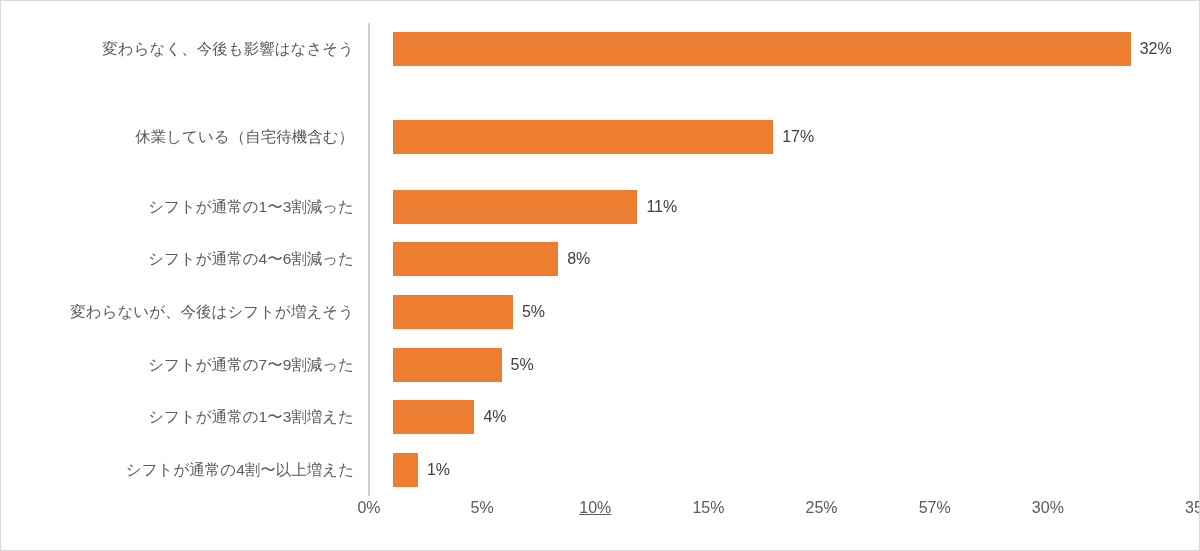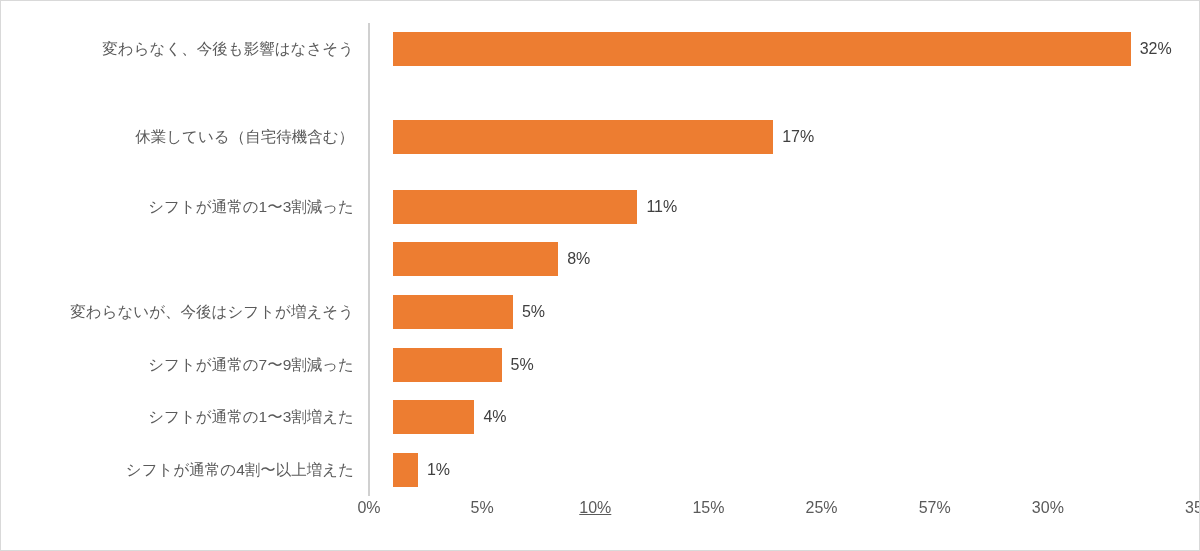--- a/index.html
+++ b/index.html
@@ -138,20 +138,21 @@
           </div>
         </div>
         <div class="bar-row" style="top: 157.667px; height: 52.5556px; text-decoration: underline;">
           <div class="cat-label">シフトが通常の1〜3割減った</div>
           <div class="bar-wrap">
             <div class="bar" style="width: 244.389px;"></div>
             <div class="bar-value">11%</div>
           </div>
         </div>
         <div class="bar-row" style="top: 210.222px; height: 52.5556px;">
+          <div class="cat-label">シフトが通常の4〜6割減った</div>
           <div class="bar-wrap">
             <div class="bar" style="width: 165.189px;"></div>
             <div class="bar-value">8%</div>
           </div>
         </div>
         <div class="bar-row" style="top: 262.778px; height: 52.5556px;">
           <div class="cat-label">変わらないが、今後はシフトが増えそう</div>
           <div class="bar-wrap">
             <div class="bar" style="width: 119.931px;"></div>
             <div class="bar-value">5%</div>

